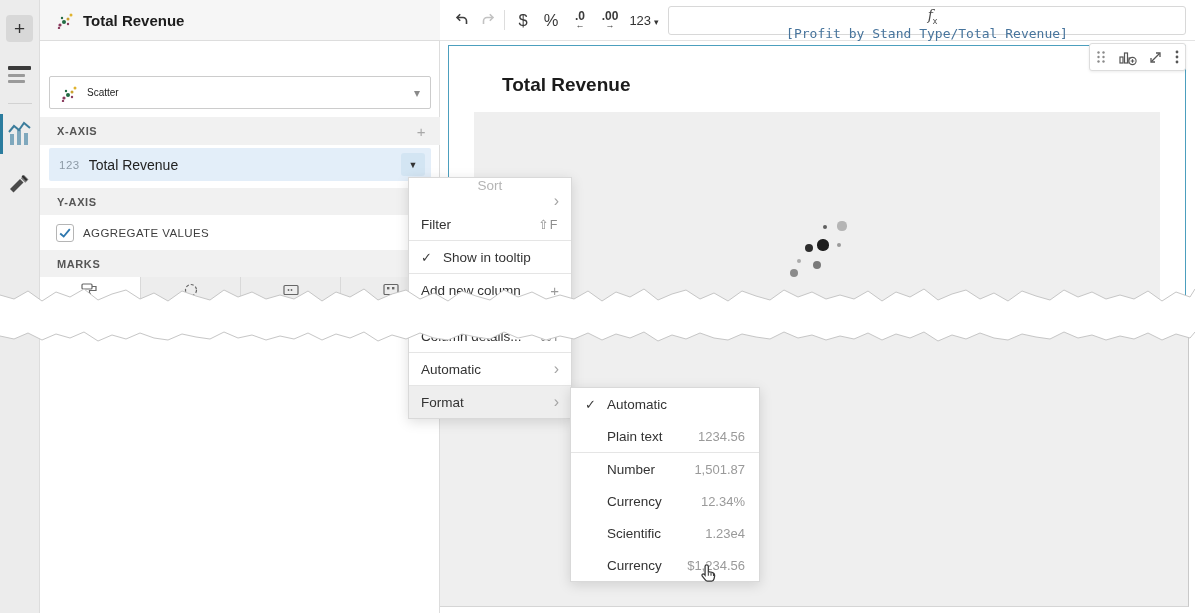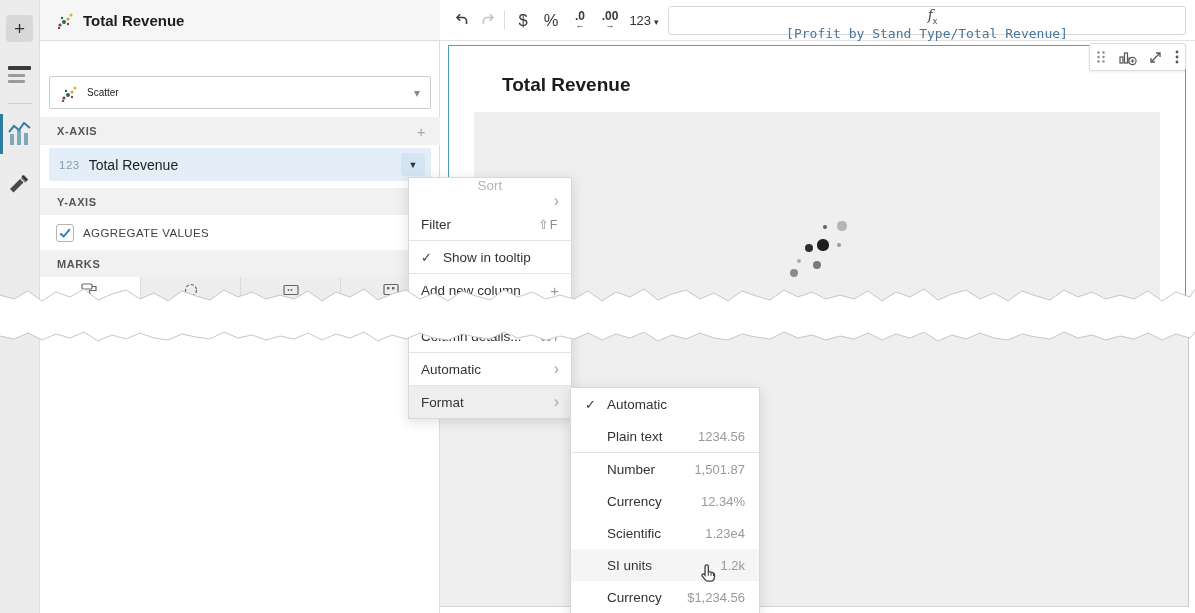--- a/index.html
+++ b/index.html
@@ -368,25 +368,20 @@
       <div class="mrow">
         <span class="mcheck"></span>
         <span class="mlabel">Currency</span>
         <span class="mright mval">12.34%</span>
       </div>
       <div class="mrow">
         <span class="mcheck"></span>
         <span class="mlabel">Scientific</span>
         <span class="mright mval">1.23e4</span>
       </div>
-      <div class="mrow hover">
-        <span class="mcheck"></span>
-        <span class="mlabel">SI units</span>
-        <span class="mright mval">1.2k</span>
-      </div>
       <div class="mrow">
         <span class="mcheck"></span>
         <span class="mlabel">Currency</span>
         <span class="mright mval">$1,234.56</span>
       </div>
     </div>
 
   <svg id="tear" class="abs" width="1195" height="613" viewBox="0 0 1195 613">
       <path d="M0 295 L14 299 L28 291 L42 301 L56 292 L70 297 L84 289 L98 300 L112 294 L126 290 L140 299 L154 293 L168 301 L182 291 L196 296 L210 300 L224 290 L238 297 L252 292 L266 299 L280 295 L294 299 L308 291 L322 301 L336 292 L350 297 L364 289 L378 300 L392 294 L406 290 L420 299 L434 293 L448 301 L462 291 L476 296 L490 300 L504 290 L518 297 L532 292 L546 299 L560 295 L574 299 L588 291 L602 301 L616 292 L630 297 L644 289 L658 300 L672 294 L686 290 L700 299 L714 293 L728 301 L742 291 L756 296 L770 300 L784 290 L798 297 L812 292 L826 299 L840 295 L854 299 L868 291 L882 301 L896 292 L910 297 L924 289 L938 300 L952 294 L966 290 L980 299 L994 293 L1008 301 L1022 291 L1036 296 L1050 300 L1064 290 L1078 297 L1092 292 L1106 299 L1120 295 L1134 299 L1148 291 L1162 301 L1176 292 L1190 297 L1195 289 L1195 332 L1190 338 L1176 334 L1162 340 L1148 333 L1134 339 L1120 336 L1106 340 L1092 335 L1078 338 L1064 332 L1050 339 L1036 337 L1022 334 L1008 340 L994 338 L980 333 L966 339 L952 335 L938 341 L924 332 L910 338 L896 334 L882 340 L868 333 L854 339 L840 336 L826 340 L812 335 L798 338 L784 332 L770 339 L756 337 L742 334 L728 340 L714 338 L700 333 L686 339 L672 335 L658 341 L644 332 L630 338 L616 334 L602 340 L588 333 L574 339 L560 336 L546 340 L532 335 L518 338 L504 332 L490 339 L476 337 L462 334 L448 340 L434 338 L420 333 L406 339 L392 335 L378 341 L364 332 L350 338 L336 334 L322 340 L308 333 L294 339 L280 336 L266 340 L252 335 L238 338 L224 332 L210 339 L196 337 L182 334 L168 340 L154 338 L140 333 L126 339 L112 335 L98 341 L84 332 L70 338 L56 334 L42 340 L28 333 L14 339 L0 336 Z" fill="#ffffff"></path>
       <path d="M0 295 L14 299 L28 291 L42 301 L56 292 L70 297 L84 289 L98 300 L112 294 L126 290 L140 299 L154 293 L168 301 L182 291 L196 296 L210 300 L224 290 L238 297 L252 292 L266 299 L280 295 L294 299 L308 291 L322 301 L336 292 L350 297 L364 289 L378 300 L392 294 L406 290 L420 299 L434 293 L448 301 L462 291 L476 296 L490 300 L504 290 L518 297 L532 292 L546 299 L560 295 L574 299 L588 291 L602 301 L616 292 L630 297 L644 289 L658 300 L672 294 L686 290 L700 299 L714 293 L728 301 L742 291 L756 296 L770 300 L784 290 L798 297 L812 292 L826 299 L840 295 L854 299 L868 291 L882 301 L896 292 L910 297 L924 289 L938 300 L952 294 L966 290 L980 299 L994 293 L1008 301 L1022 291 L1036 296 L1050 300 L1064 290 L1078 297 L1092 292 L1106 299 L1120 295 L1134 299 L1148 291 L1162 301 L1176 292 L1190 297 L1195 289" fill="none" stroke="#c6c6c6" stroke-width="1"></path>

